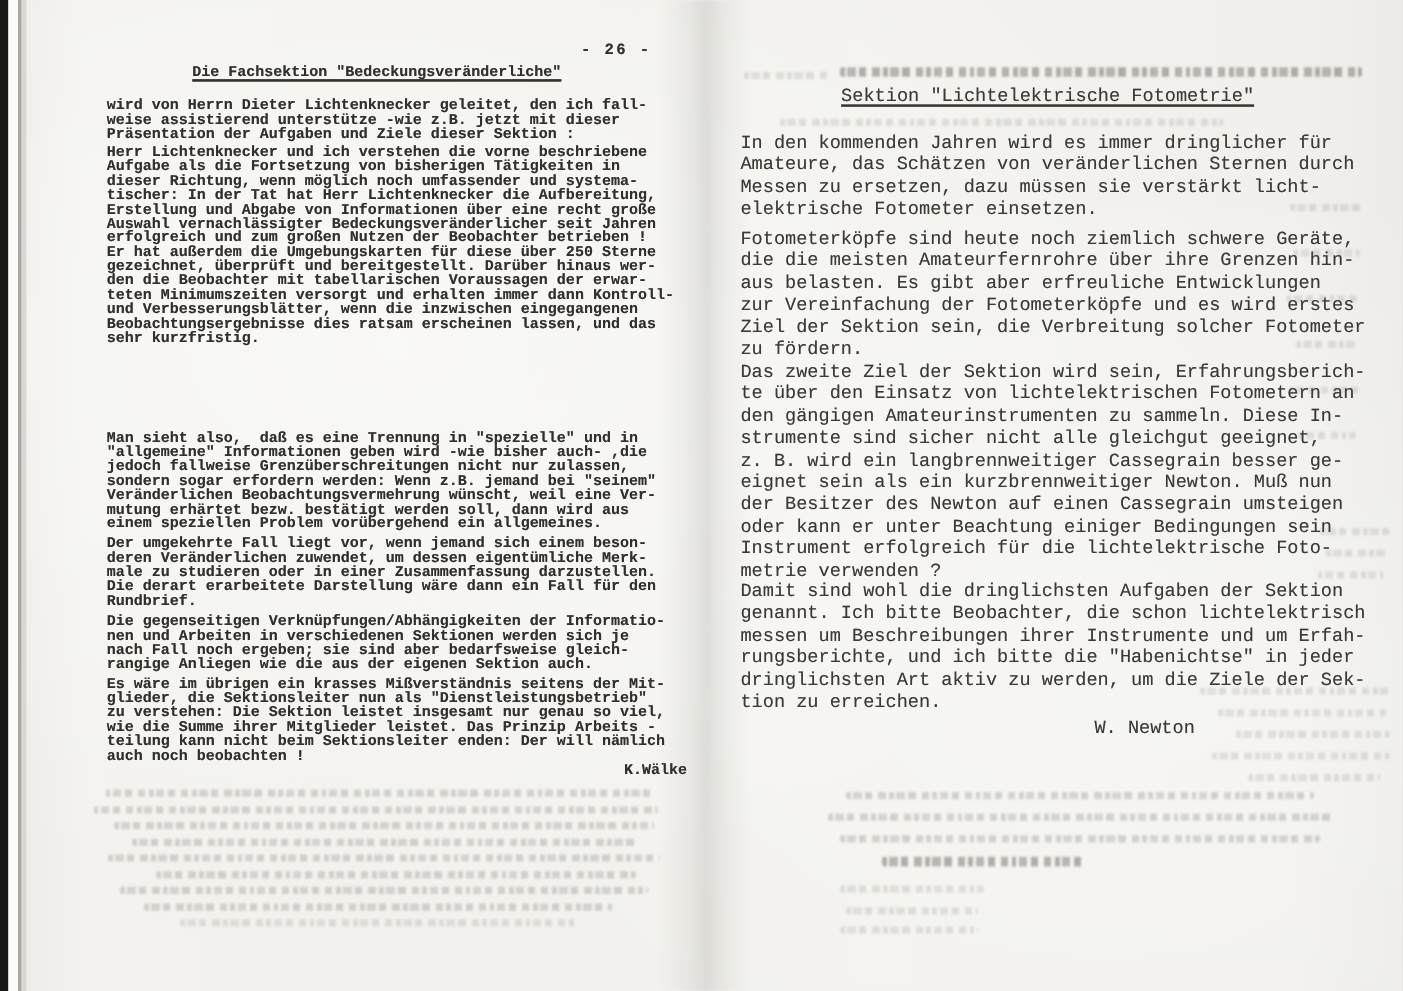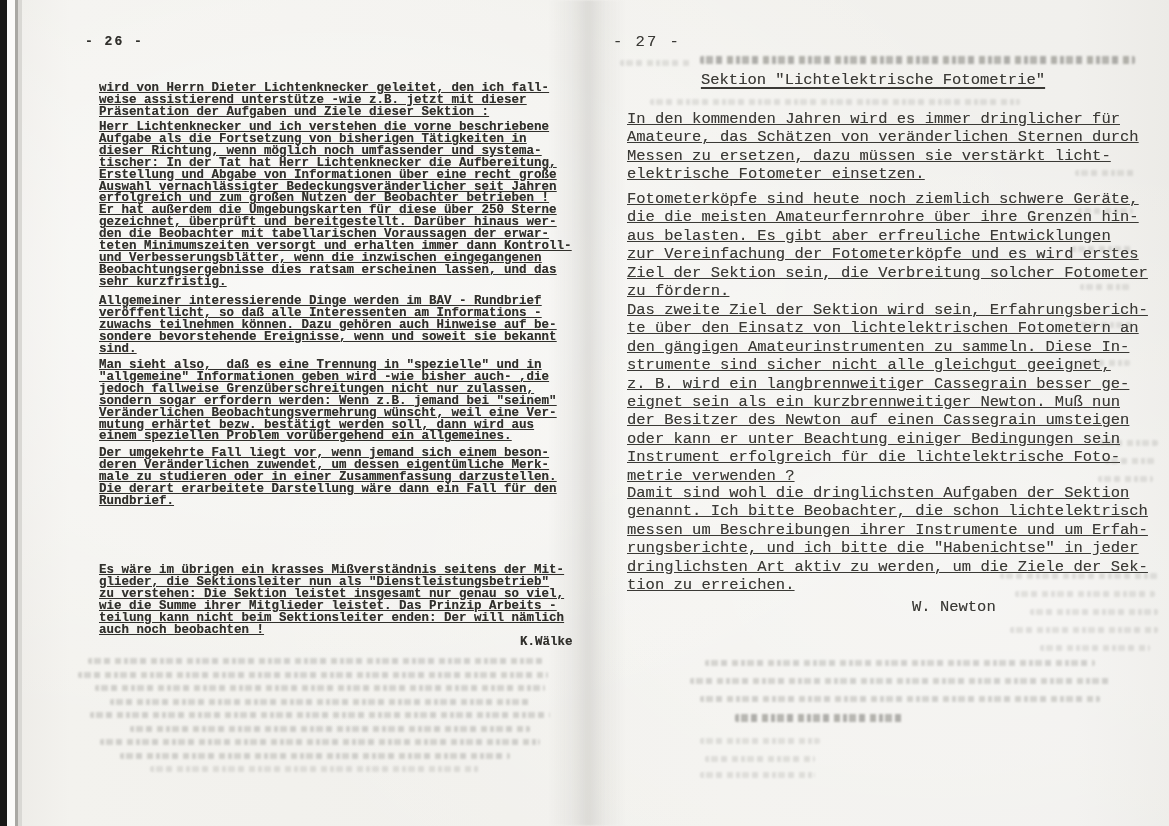--- a/index.html
+++ b/index.html
@@ -20,28 +20,28 @@
     background:linear-gradient(90deg,rgba(110,108,102,0) 0%,rgba(110,108,102,0.07) 30%,rgba(110,108,102,0.17) 52%,rgba(110,108,102,0.06) 74%,rgba(110,108,102,0) 100%);
     filter:blur(1px);}
   
   .page{position:absolute;top:0;}
   .page-left{left:85px;width:480px;height:826px;
     font-size:12.5px;line-height:11.9px;font-weight:bold;color:#31302c;
     text-shadow:0 0 .5px rgba(49,48,44,.55);}
   .page-right{left:613px;width:540px;height:826px;
     font-size:15.5px;line-height:18.4px;font-weight:normal;color:#3b3a36;
     text-shadow:0 0 .4px rgba(59,58,54,.45);}
-  .pagenum{position:absolute;left:0;text-align:left;letter-spacing:2px;}
+  .pagenum{position:absolute;left:0;text-align:right;letter-spacing:2px;}
   .page-left .pagenum{top:36px;width:458px;font-size:13px;}
   .page-right .pagenum{top:33px;width:520px;}
   .title{position:absolute;left:0;text-align:center;
     text-decoration:underline;text-underline-offset:3px;text-decoration-thickness:1.5px;}
   .page-left .title{top:55px;width:458px;}
   .page-right .title{top:71px;width:520px;}
-  .para{position:absolute;left:14px;white-space:pre;text-decoration:underline;}
+  .para{position:absolute;left:4px;white-space:pre;}
   .sig{position:absolute;white-space:pre;}
   
   .ghost{position:absolute;height:6px;filter:blur(1.1px);opacity:.26;border-radius:2px;
     background:repeating-linear-gradient(90deg,
       #6b6a65 0 4px, rgba(0,0,0,0) 4px 6px,
       #7c7b75 6px 13px, rgba(0,0,0,0) 13px 16px,
       #6b6a65 16px 22px, rgba(0,0,0,0) 22px 27px,
       #737269 27px 33px, rgba(0,0,0,0) 33px 36px);}
   .ghost.strong{opacity:.5;height:8px;filter:blur(.9px);}
   .ghost.faint{opacity:.17;}
@@ -52,65 +52,64 @@
 <div class="scan">
 
   <div class="edge-black"></div>
   <div class="edge-white"></div>
   <div class="edge-line"></div>
   <div class="edge-line2"></div>
   <div class="gutter"></div>
 
   <div class="page page-left">
     <div class="pagenum">- 26 -</div>
+    <div class="title">Die Fachsektion "Bedeckungsveränderliche"</div>
     <div class="para" style="top:83px">wird von Herrn Dieter Lichtenknecker geleitet, den ich fall-
 weise assistierend unterstütze -wie z.B. jetzt mit dieser
 Präsentation der Aufgaben und Ziele dieser Sektion :</div>
     <div class="para" style="top:122px">Herr Lichtenknecker und ich verstehen die vorne beschriebene
 Aufgabe als die Fortsetzung von bisherigen Tätigkeiten in
 dieser Richtung, wenn möglich noch umfassender und systema-
 tischer: In der Tat hat Herr Lichtenknecker die Aufbereitung,
 Erstellung und Abgabe von Informationen über eine recht große
 Auswahl vernachlässigter Bedeckungsveränderlicher seit Jahren
 erfolgreich und zum großen Nutzen der Beobachter betrieben !
 Er hat außerdem die Umgebungskarten für diese über 250 Sterne
 gezeichnet, überprüft und bereitgestellt. Darüber hinaus wer-
 den die Beobachter mit tabellarischen Voraussagen der erwar-
 teten Minimumszeiten versorgt und erhalten immer dann Kontroll-
 und Verbesserungsblätter, wenn die inzwischen eingegangenen
 Beobachtungsergebnisse dies ratsam erscheinen lassen, und das
 sehr kurzfristig.</div>
-    <div class="para" style="top:296px">Allgemeiner interessierende Dinge werden im BAV - Rundbrief
-veröffentlicht, so daß alle Interessenten am Informations -
-zuwachs teilnehmen können. Dazu gehören auch Hinweise auf be-
-sondere bevorstehende Ereignisse, wenn und soweit sie bekannt
-sind.</div>
     <div class="para" style="top:448px">Der umgekehrte Fall liegt vor, wenn jemand sich einem beson-
 deren Veränderlichen zuwendet, um dessen eigentümliche Merk-
 male zu studieren oder in einer Zusammenfassung darzustellen.
 Die derart erarbeitete Darstellung wäre dann ein Fall für den
 Rundbrief.</div>
     <div class="para" style="top:360px">Man sieht also,  daß es eine Trennung in "spezielle" und in
 "allgemeine" Informationen geben wird -wie bisher auch- ,die
 jedoch fallweise Grenzüberschreitungen nicht nur zulassen,
 sondern sogar erfordern werden: Wenn z.B. jemand bei "seinem"
 Veränderlichen Beobachtungsvermehrung wünscht, weil eine Ver-
 mutung erhärtet bezw. bestätigt werden soll, dann wird aus
 einem speziellen Problem vorübergehend ein allgemeines.</div>
+    <div class="para" style="top:513px">Die gegenseitigen Verknüpfungen/Abhängigkeiten der Informatio-
+nen und Arbeiten in verschiedenen Sektionen werden sich je
+nach Fall noch ergeben; sie sind aber bedarfsweise gleich-
+rangige Anliegen wie die aus der eigenen Sektion auch.</div>
     <div class="para" style="top:565px">Es wäre im übrigen ein krasses Mißverständnis seitens der Mit-
 glieder, die Sektionsleiter nun als "Dienstleistungsbetrieb"
 zu verstehen: Die Sektion leistet insgesamt nur genau so viel,
 wie die Summe ihrer Mitglieder leistet. Das Prinzip Arbeits -
 teilung kann nicht beim Sektionsleiter enden: Der will nämlich
 auch noch beobachten !</div>
     <div class="sig" style="top:637px;left:435px">K.Wälke</div>
   </div>
 
   <div class="page page-right">
-    <div class="pagenum">- 27 -</div>
     <div class="title">Sektion "Lichtelektrische Fotometrie"</div>
     <div class="para" style="top:110px">In den kommenden Jahren wird es immer dringlicher für
 Amateure, das Schätzen von veränderlichen Sternen durch
 Messen zu ersetzen, dazu müssen sie verstärkt licht-
 elektrische Fotometer einsetzen.</div>
     <div class="para" style="top:190px">Fotometerköpfe sind heute noch ziemlich schwere Geräte,
 die die meisten Amateurfernrohre über ihre Grenzen hin-
 aus belasten. Es gibt aber erfreuliche Entwicklungen
 zur Vereinfachung der Fotometerköpfe und es wird erstes
 Ziel der Sektion sein, die Verbreitung solcher Fotometer

